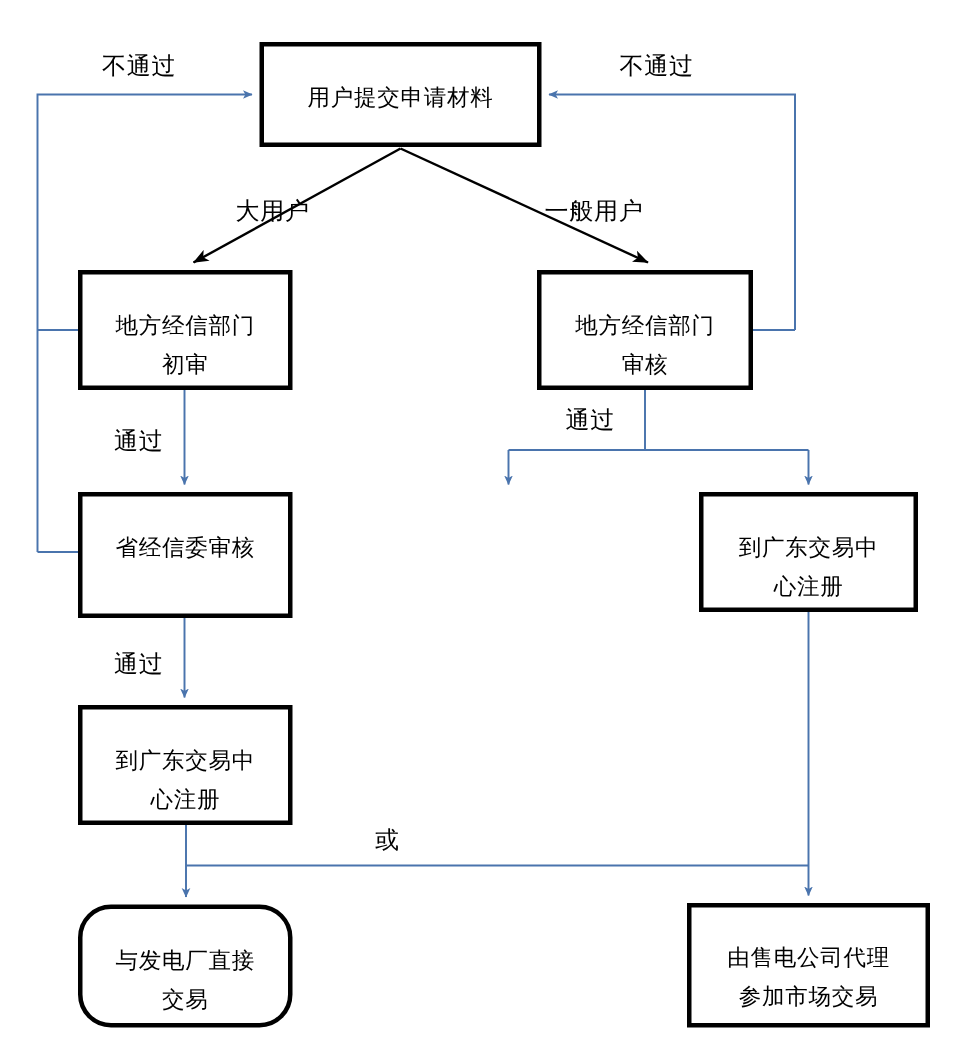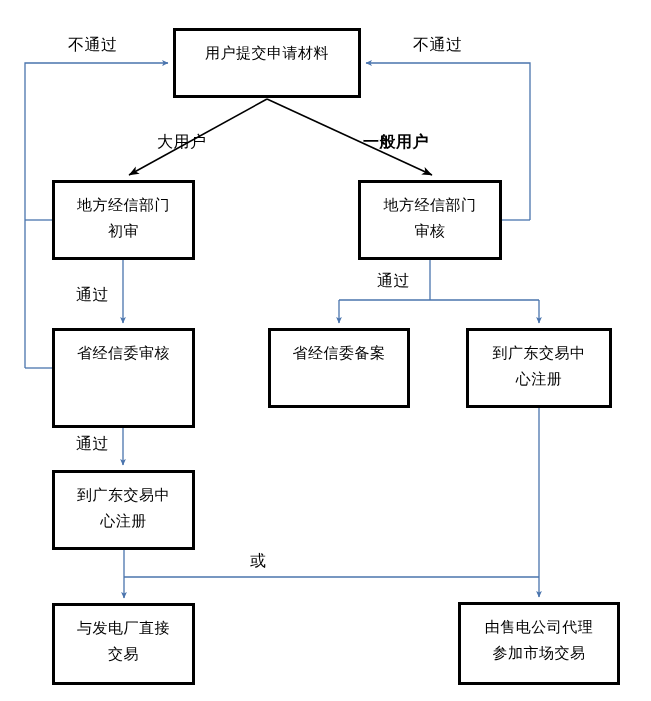--- a/index.html
+++ b/index.html
@@ -26,21 +26,21 @@
   }
   .node {
     position: absolute;
     box-sizing: border-box;
     border: 3px solid #000000;
     background: #ffffff;
     color: #000000;
     font-size: 15px;
     line-height: 26px;
     text-align: center;
-    padding-top: 9px;
+    padding-top: 22px;
     white-space: pre-line;
     letter-spacing: 0.5px;
   }
   .edge-label {
     position: absolute;
     color: #000000;
     font-size: 16px;
     line-height: 18px;
     white-space: nowrap;
     letter-spacing: 0.5px;
@@ -106,43 +106,42 @@
   </svg>
 
   <div class="node" style="left:173px;top:28px;width:188px;height:70px;">用户提交申请材料</div>
 
   <div class="node" style="left:52px;top:180px;width:143px;height:80px;">地方经信部门
 初审</div>
 
   <div class="node" style="left:358px;top:180px;width:144px;height:80px;">地方经信部门
 审核</div>
 
-  <div class="node" style="left:52px;top:328px;width:143px;height:100px;">省经信委审核</div>
+  <div class="node" style="left:52px;top:328px;width:143px;height:84px;">省经信委审核</div>
 
-  <div class="node" style="left:268px;top:328px;width:142px;height:80px;">省经信委备案</div>
 
   <div class="node" style="left:466px;top:328px;width:146px;height:80px;">到广东交易中
 心注册</div>
 
   <div class="node" style="left:52px;top:470px;width:143px;height:80px;">到广东交易中
 心注册</div>
 
-  <div class="node" style="left:52px;top:603px;width:143px;height:82px;">与发电厂直接
+  <div class="node" style="left:52px;top:603px;width:143px;height:82px;border-radius:22px;">与发电厂直接
 交易</div>
 
-  <div class="node" style="left:458px;top:602px;width:162px;height:83px;">由售电公司代理
+  <div class="node" style="left:458px;top:602px;width:162px;height:83px;font-family:Liberation Mono, monospace;">由售电公司代理
 参加市场交易</div>
 
   <div class="edge-label" style="left:68px;top:36px;">不通过</div>
 
   <div class="edge-label" style="left:413px;top:36px;">不通过</div>
 
   <div class="edge-label" style="left:122px;top:133px;margin-left:35px;">大用户</div>
 
-  <div class="edge-label" style="left:363px;top:133px;font-weight:bold;">一般用户</div>
+  <div class="edge-label" style="left:363px;top:133px;">一般用户</div>
 
   <div class="edge-label" style="left:76px;top:286px;">通过</div>
 
   <div class="edge-label" style="left:377px;top:272px;">通过</div>
 
   <div class="edge-label" style="left:76px;top:435px;">通过</div>
 
   <div class="edge-label" style="left:250px;top:552px;">或</div>
 
 </div>

